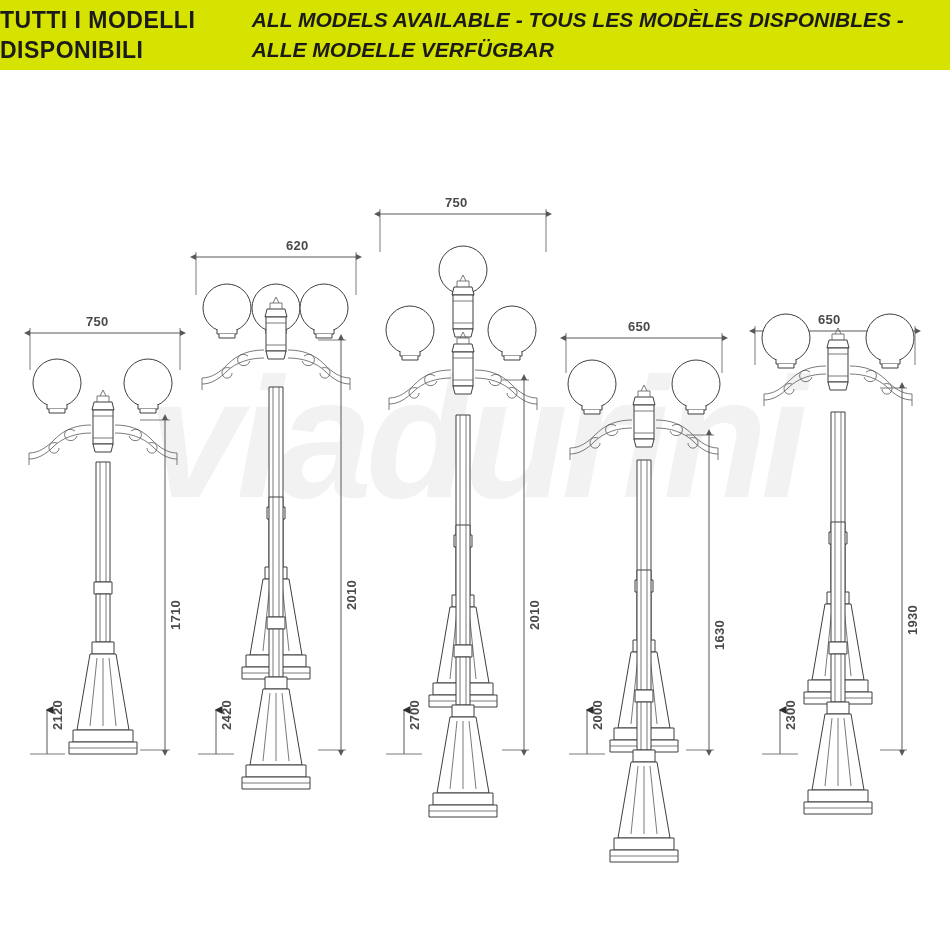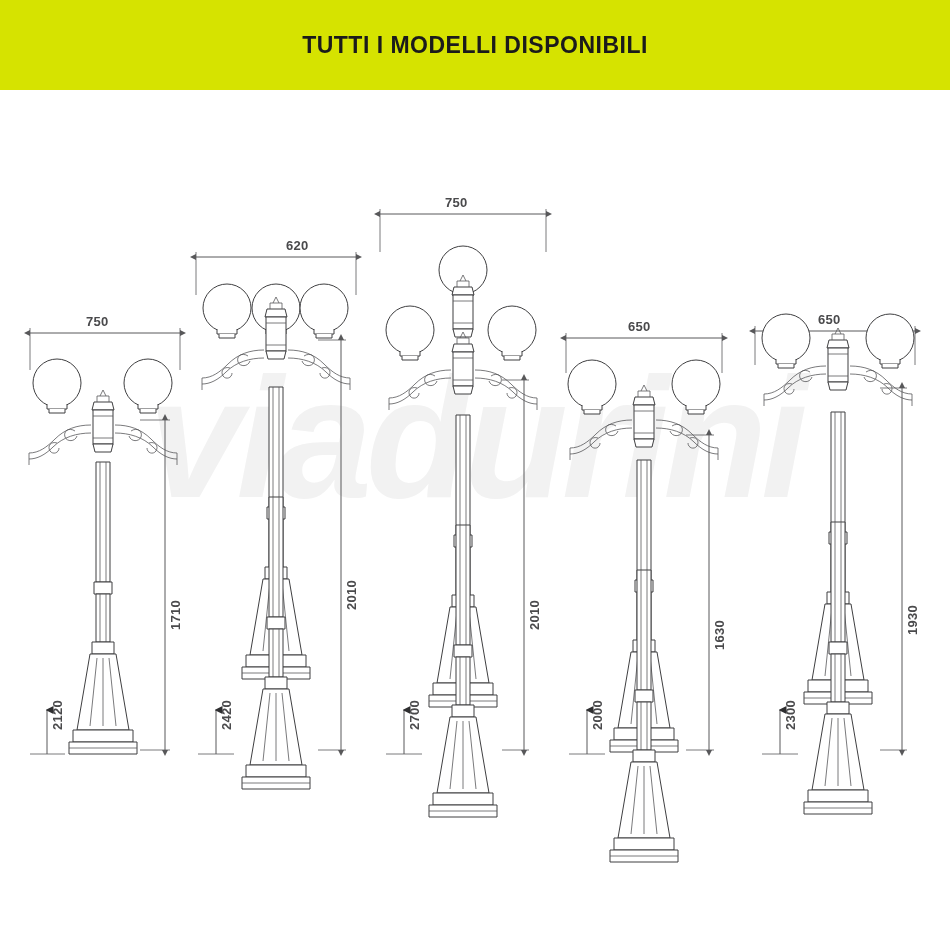--- a/index.html
+++ b/index.html
@@ -4,21 +4,21 @@
 <style>
   html,body{margin:0;padding:0;}
   body{
     width:950px;height:950px;
     background:#ffffff;
     font-family:"Liberation Sans", sans-serif;
     overflow:hidden;
     position:relative;
   }
   .banner{
-    position:absolute;left:0;top:0;width:950px;height:90px;
+    position:absolute;left:0;top:0;width:950px;height:70px;
     background:#d6e300;
     display:flex;flex-direction:row;align-items:center;justify-content:center;
     box-sizing:border-box;
   }
   .banner .line1{
     font-size:23px;font-weight:bold;color:#1b1b1b;letter-spacing:.5px;
     line-height:30px;
   }
   .banner .line2{
     font-size:21px;font-weight:bold;font-style:italic;color:#1b1b1b;letter-spacing:0px;
@@ -52,20 +52,21 @@
   .vert{
     transform:rotate(-90deg);
     transform-origin:left top;
   }
 </style>
 </head>
 <body>
 
 <div class="banner">
   <div class="line1">TUTTI I MODELLI DISPONIBILI</div>
+  <div class="line2">ALL MODELS AVAILABLE - TOUS LES MODÈLES DISPONIBLES - ALLE MODELLE VERFÜGBAR</div>
 </div>
 
 <div class="canvas">
 
   <div class="watermark">viadurini</div>
 
   <svg class="diagram" viewBox="0 0 950 860">
     <defs>
       <marker id="arrL" markerWidth="8" markerHeight="8" refX="7" refY="4" orient="auto">
         <path d="M7,1 L1,4 L7,7 z" fill="#58585a"></path>

